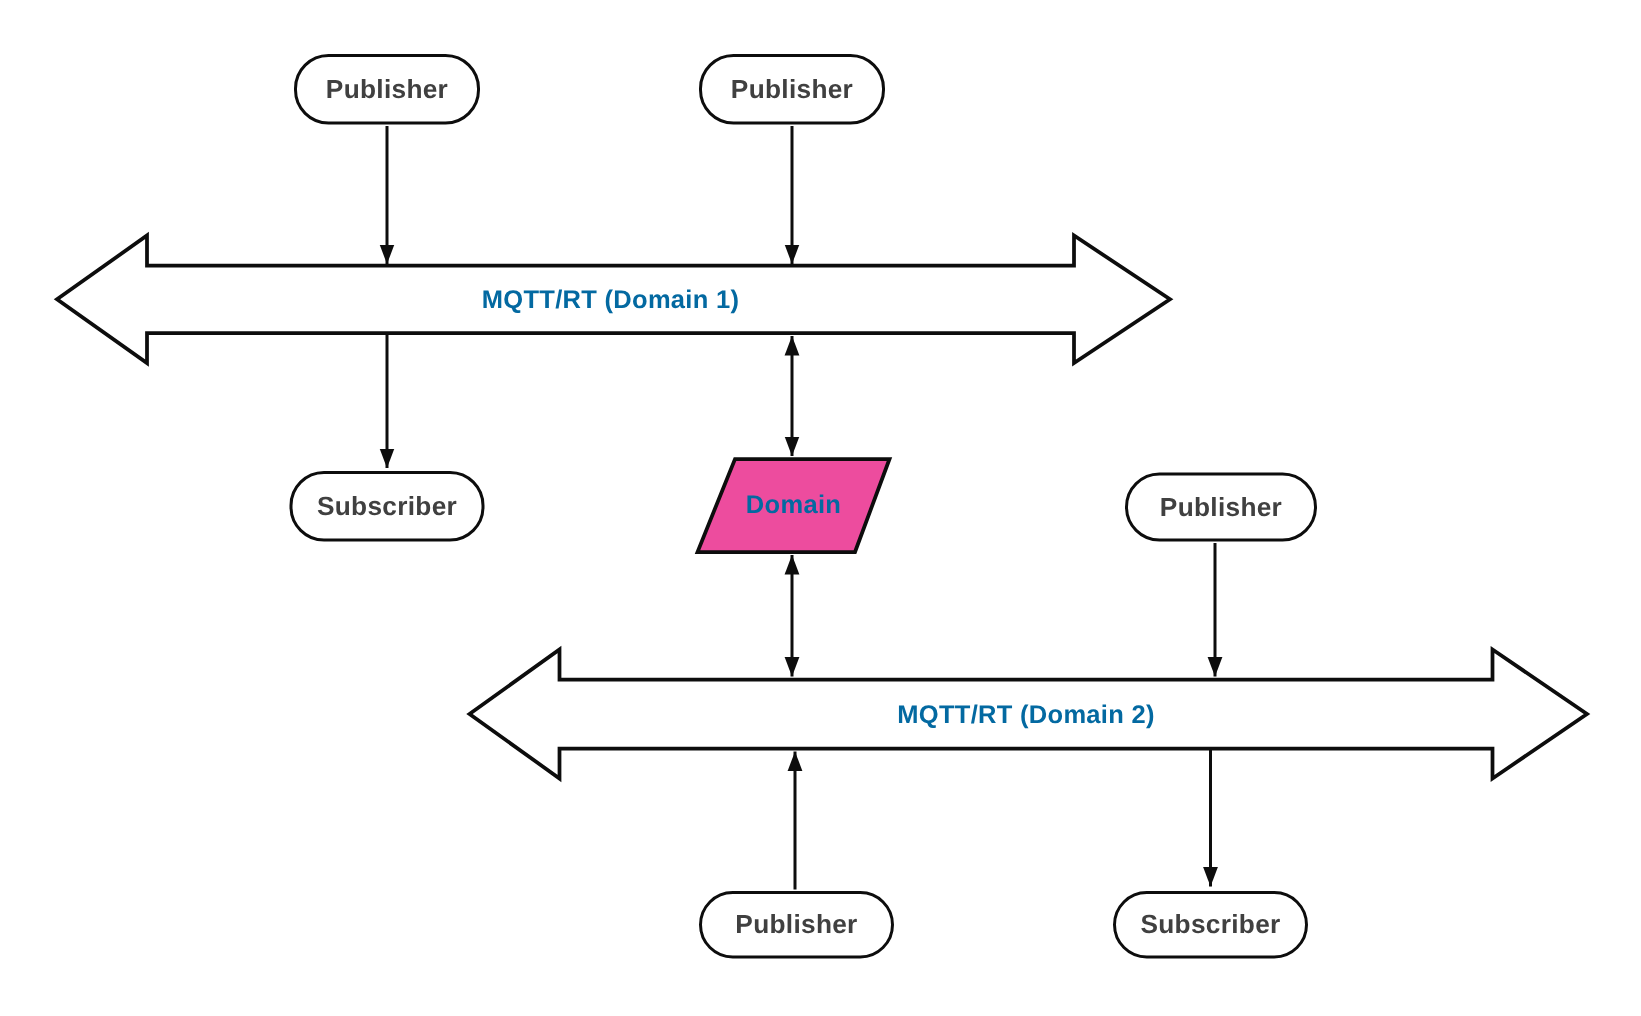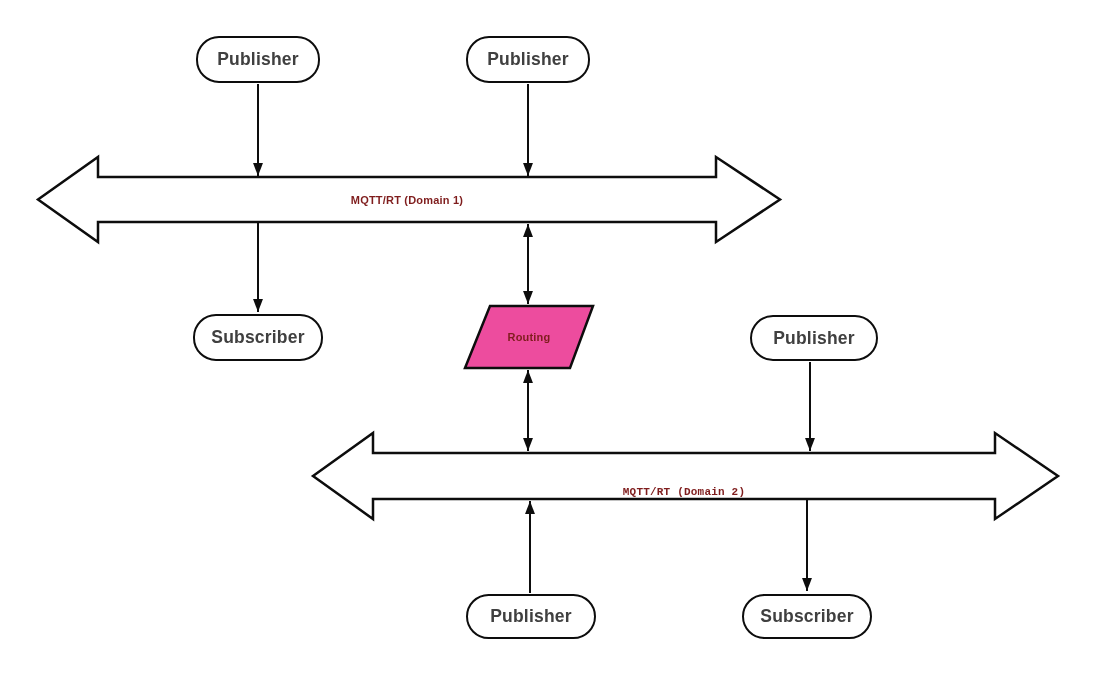--- a/index.html
+++ b/index.html
@@ -25,22 +25,22 @@
     color: #404040;
     letter-spacing: 0.2px;
     box-sizing: border-box;
   }
   .shape-label {
     position: absolute;
     display: flex;
     align-items: center;
     justify-content: center;
     font-weight: 700;
-    font-size: 11px;
-    color: #7f1d1d;
+    font-size: 17px;
+    color: #0369a1;
     letter-spacing: 0.2px;
     pointer-events: none;
   }
   polygon.bus { fill: #ffffff; stroke: #0d0d0d; stroke-width: 2.5; stroke-linejoin: miter; }
   polygon.routing { stroke: #0d0d0d; stroke-width: 2.5; stroke-linejoin: miter; }
   line.edge { stroke: #0d0d0d; stroke-width: 2; }
 </style>
 </head>
 <body>
 
@@ -88,17 +88,17 @@
   <div class="node" style="left:466px; top:594px; width:130px; height:45px;">
     <span>Publisher</span>
   </div>
 
   <div class="node" style="left:742px; top:594px; width:130px; height:45px;">
     <span>Subscriber</span>
   </div>
 
   <div class="shape-label" style="left:98px; top:178px; width:618px; height:44px;">MQTT/RT (Domain 1)</div>
 
-  <div class="shape-label" style="left:373px; top:469px; width:622px; height:45px;font-family:Liberation Mono, monospace;">MQTT/RT (Domain 2)</div>
+  <div class="shape-label" style="left:373px; top:454px; width:622px; height:45px;">MQTT/RT (Domain 2)</div>
 
-  <div class="shape-label" style="left:465px; top:306px; width:128px; height:62px;">Routing</div>
+  <div class="shape-label" style="left:465px; top:306px; width:128px; height:62px;">Domain</div>
 
 </div>
 
 </body></html>

